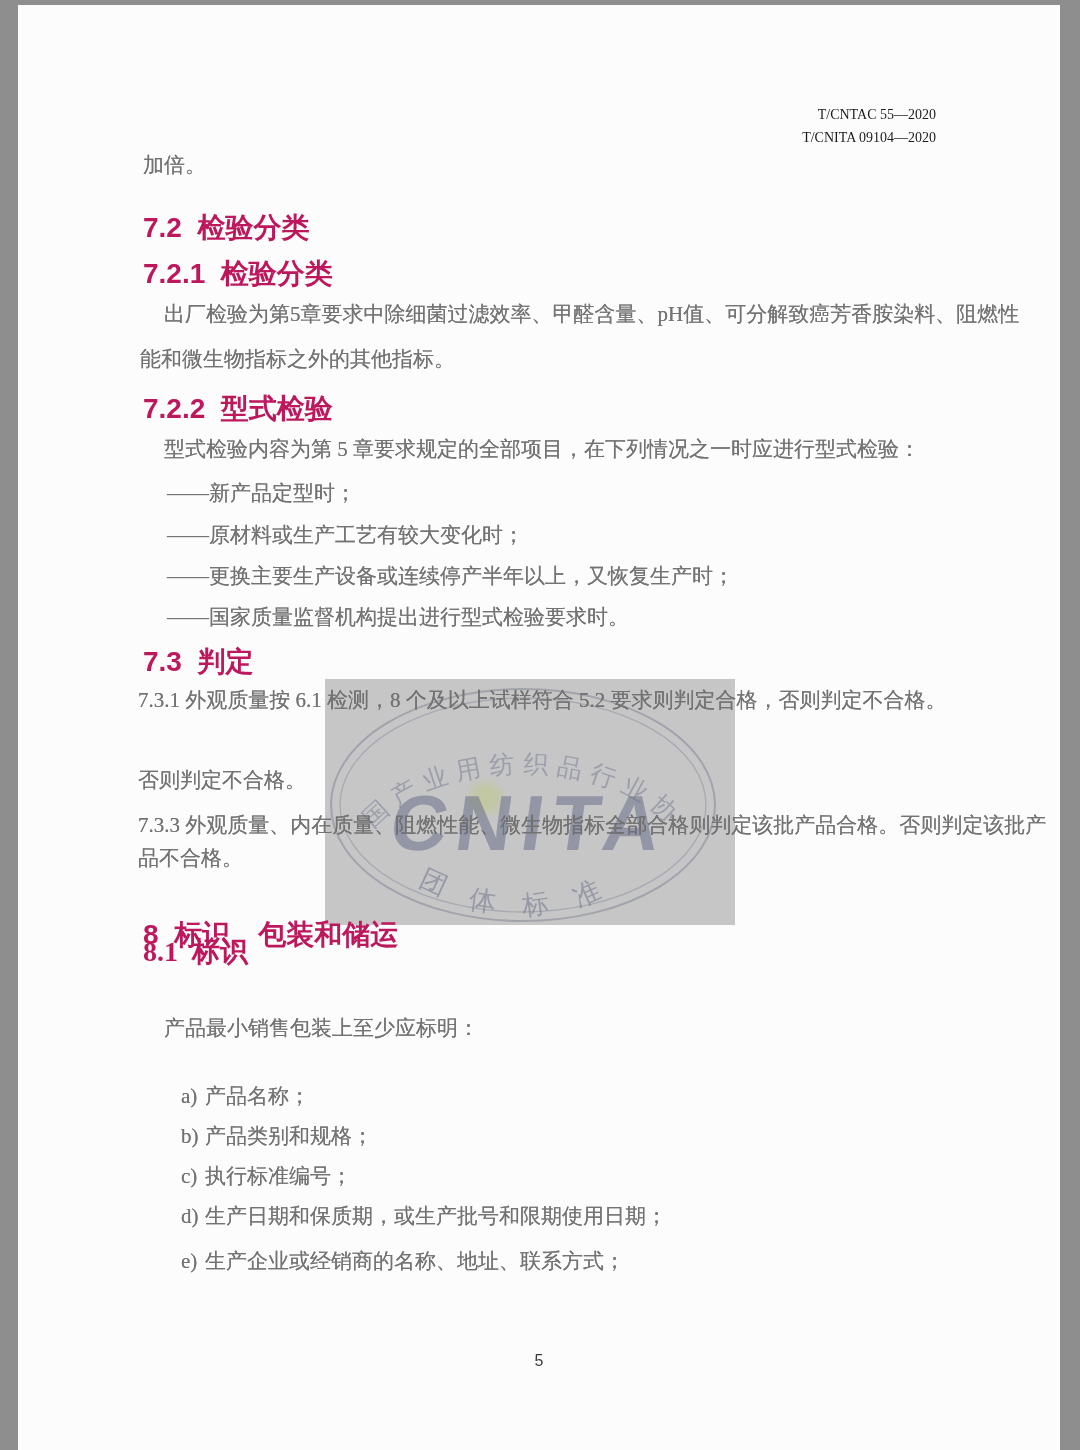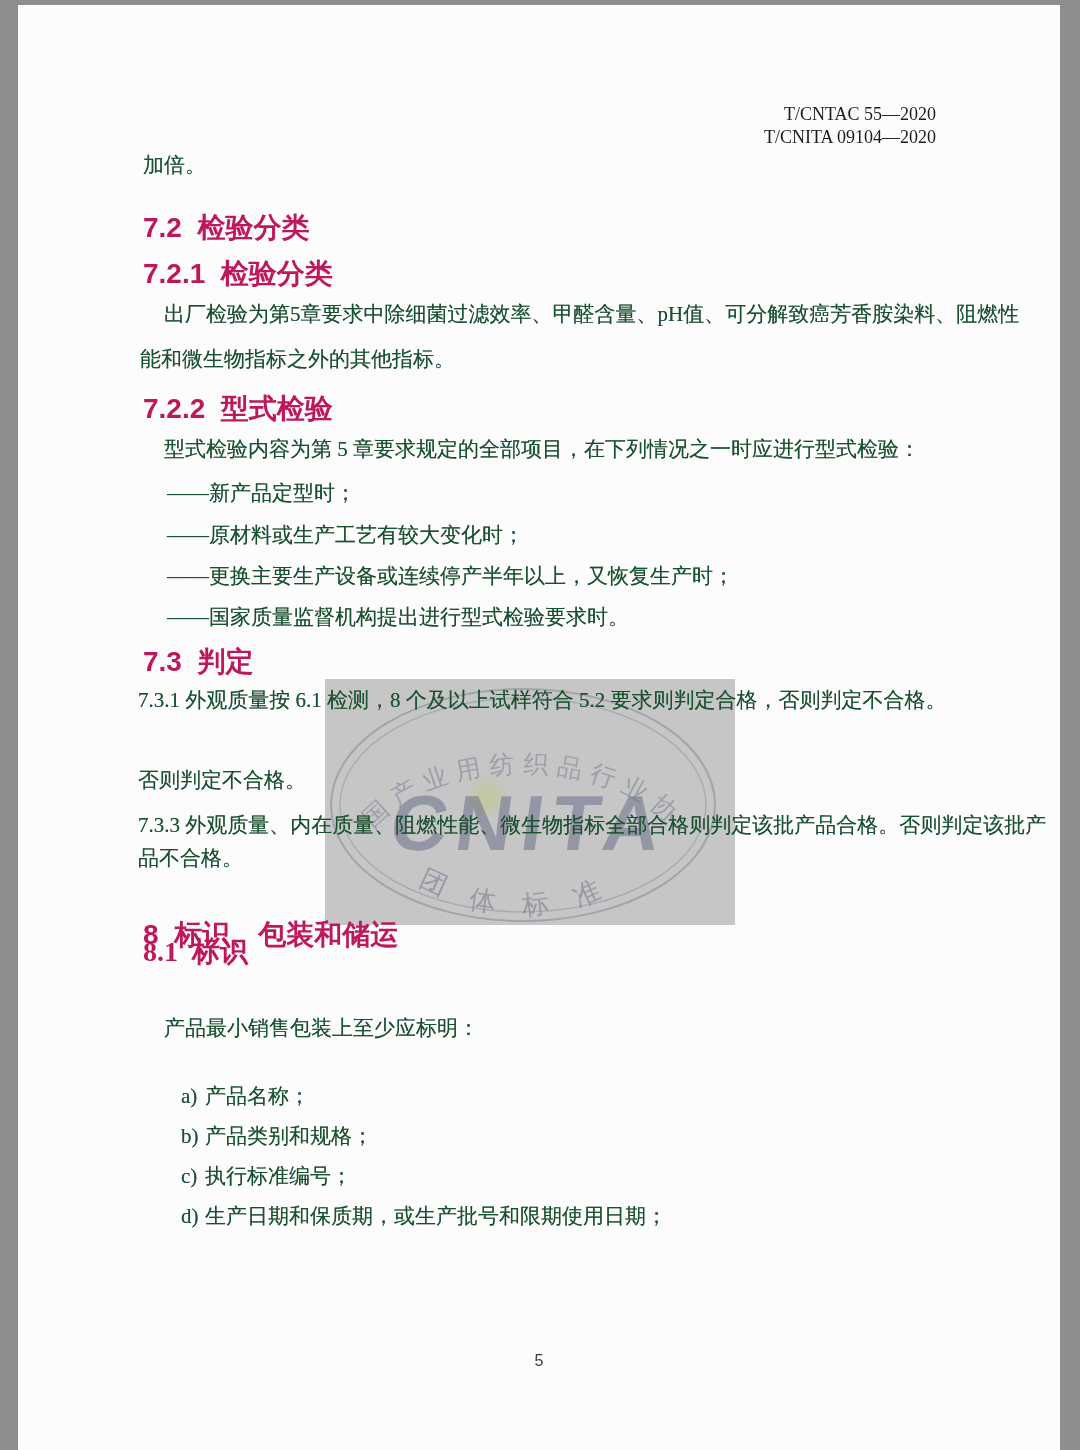--- a/index.html
+++ b/index.html
@@ -11,27 +11,27 @@
     font-family:"Liberation Serif", serif;
   }
   .page {
     position:absolute; left:18px; top:5px;
     width:1042px; height:1445px;
     background:#fcfcfc;
   }
   .hdr {
     position:absolute; top:98px; right:124px;
     text-align:right;
-    font-size:18px; line-height:23px; color:#1c1c1c;
+    font-size:14px; line-height:23px; color:#1c1c1c;
     font-family:"Liberation Serif", serif;
     z-index:3;
   }
   .line {
     position:absolute; white-space:pre;
-    font-size:21px; color:#14532d;
+    font-size:21px; color:#737373;
     font-family:"Liberation Serif", serif;
     text-shadow:0 0 0.5px rgba(45,45,45,.55);
     z-index:3;
   }
   .heading {
     font-family:"Liberation Sans", sans-serif;
     font-weight:700; font-size:28px; color:#be185d;
     text-shadow:none;
   }
   .item-label { display:inline-block; width:24px; }
@@ -119,16 +119,19 @@
   </div>
   <div class="line" style="left:142px; top:1092px;">
     <span class="item-label">b)</span><span>产品类别和规格；</span>
   </div>
   <div class="line" style="left:142px; top:1132px;">
     <span class="item-label">c)</span><span>执行标准编号；</span>
   </div>
   <div class="line" style="left:142px; top:1172px;">
     <span class="item-label">d)</span><span>生产日期和保质期，或生产批号和限期使用日期；</span>
   </div>
+  <div class="line" style="left:142px; top:1217px;">
+    <span class="item-label">e)</span><span>生产企业或经销商的名称、地址、联系方式；</span>
+  </div>
 
   <div class="pagenum">5</div>
 
 </div>
 
 </body></html>

